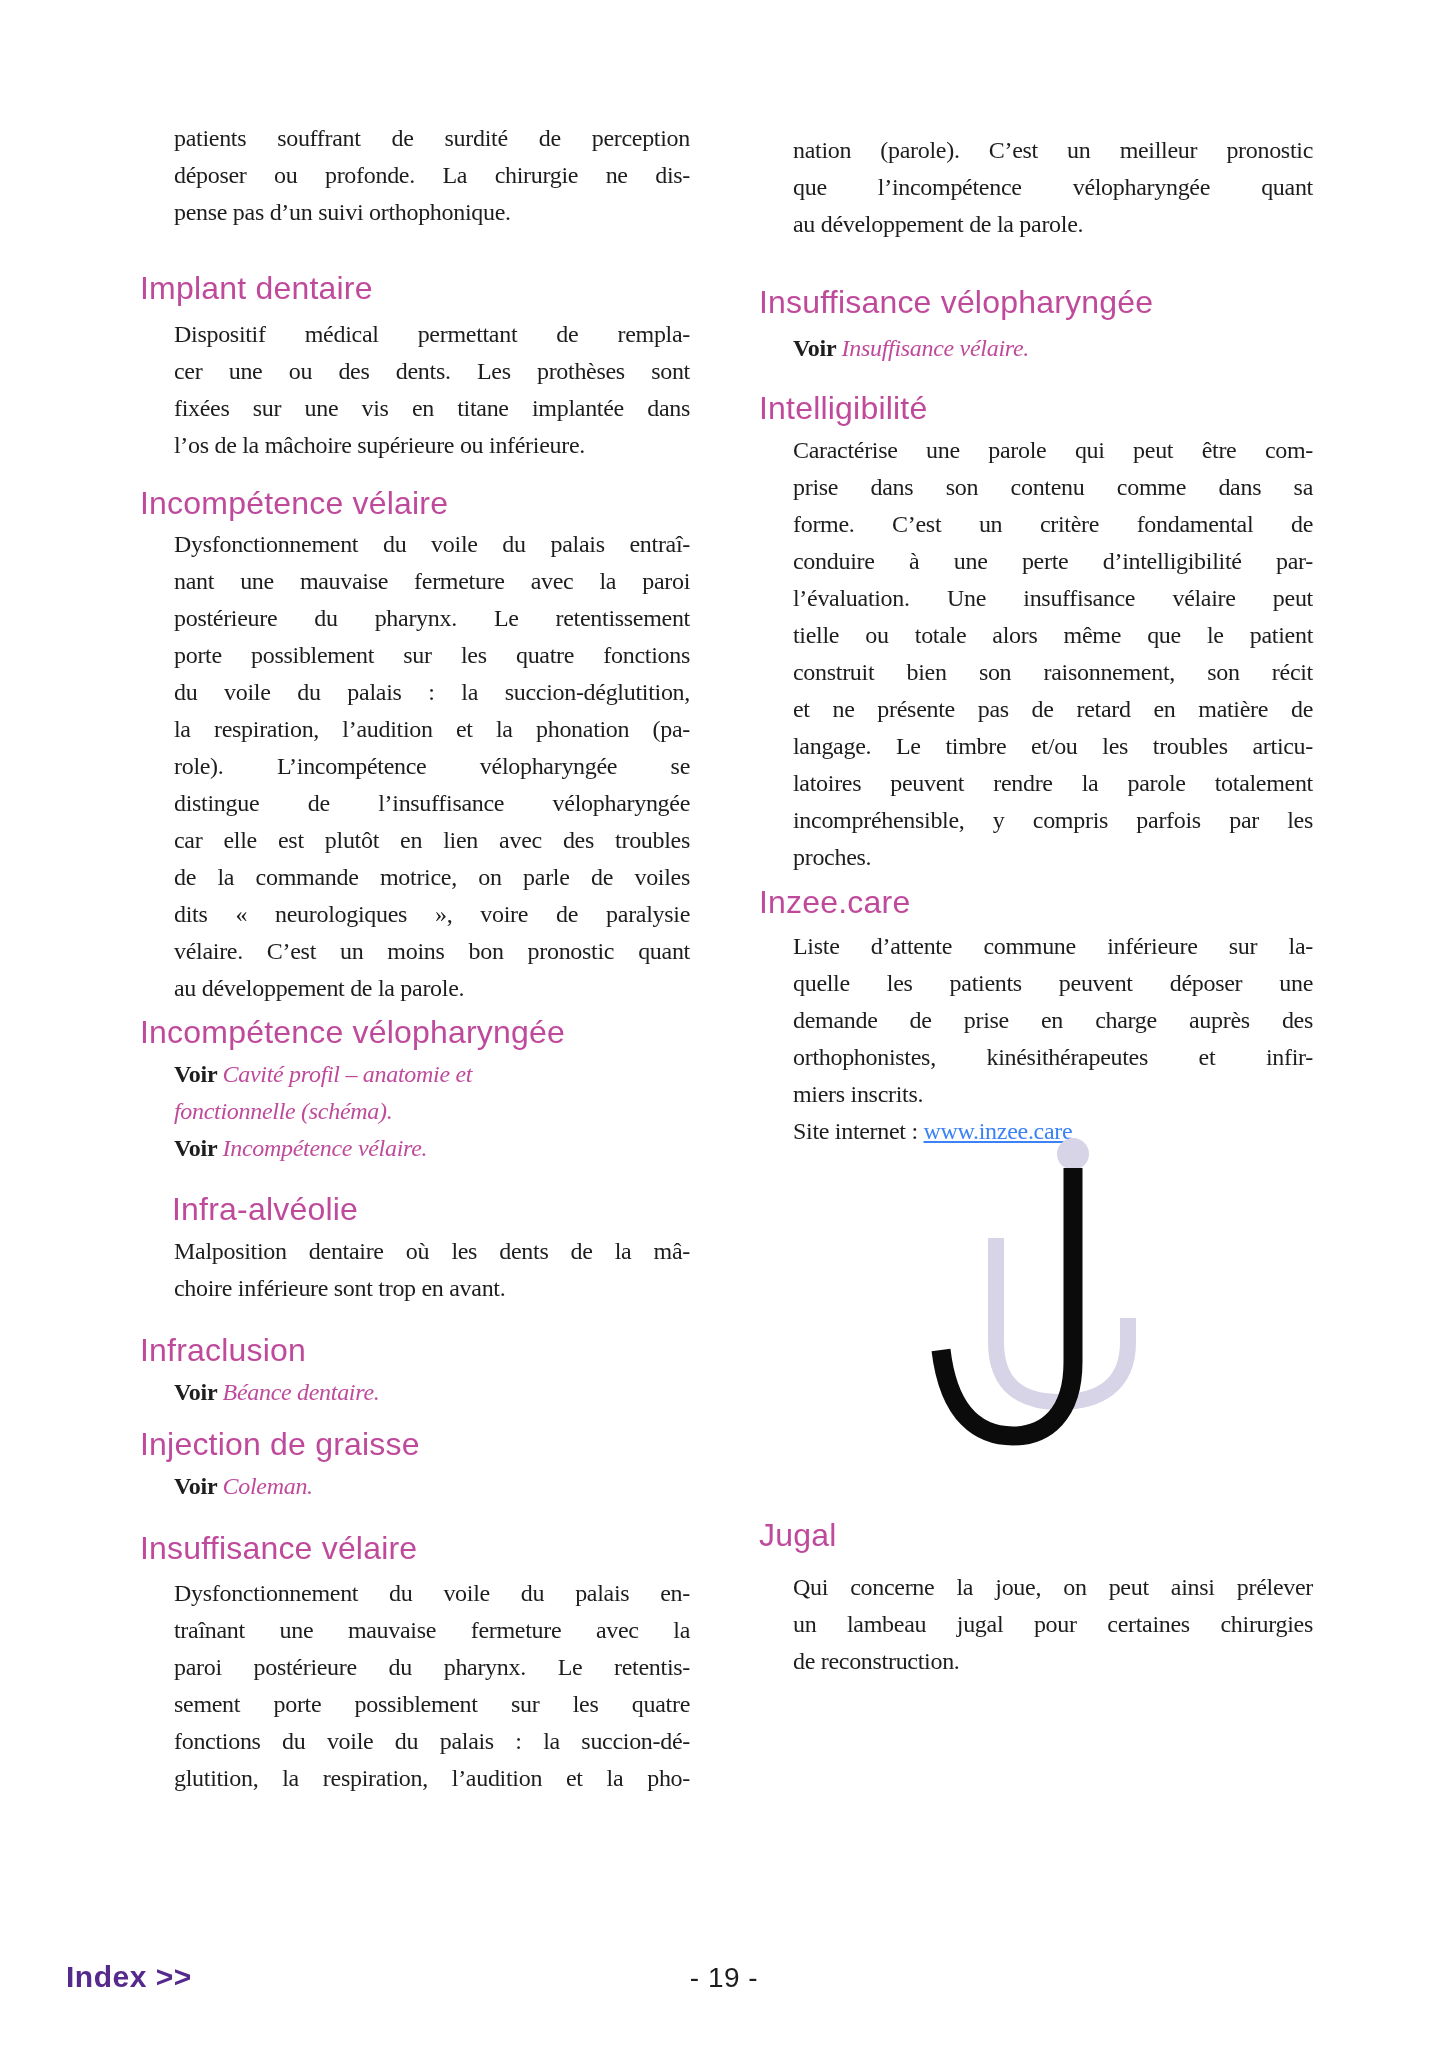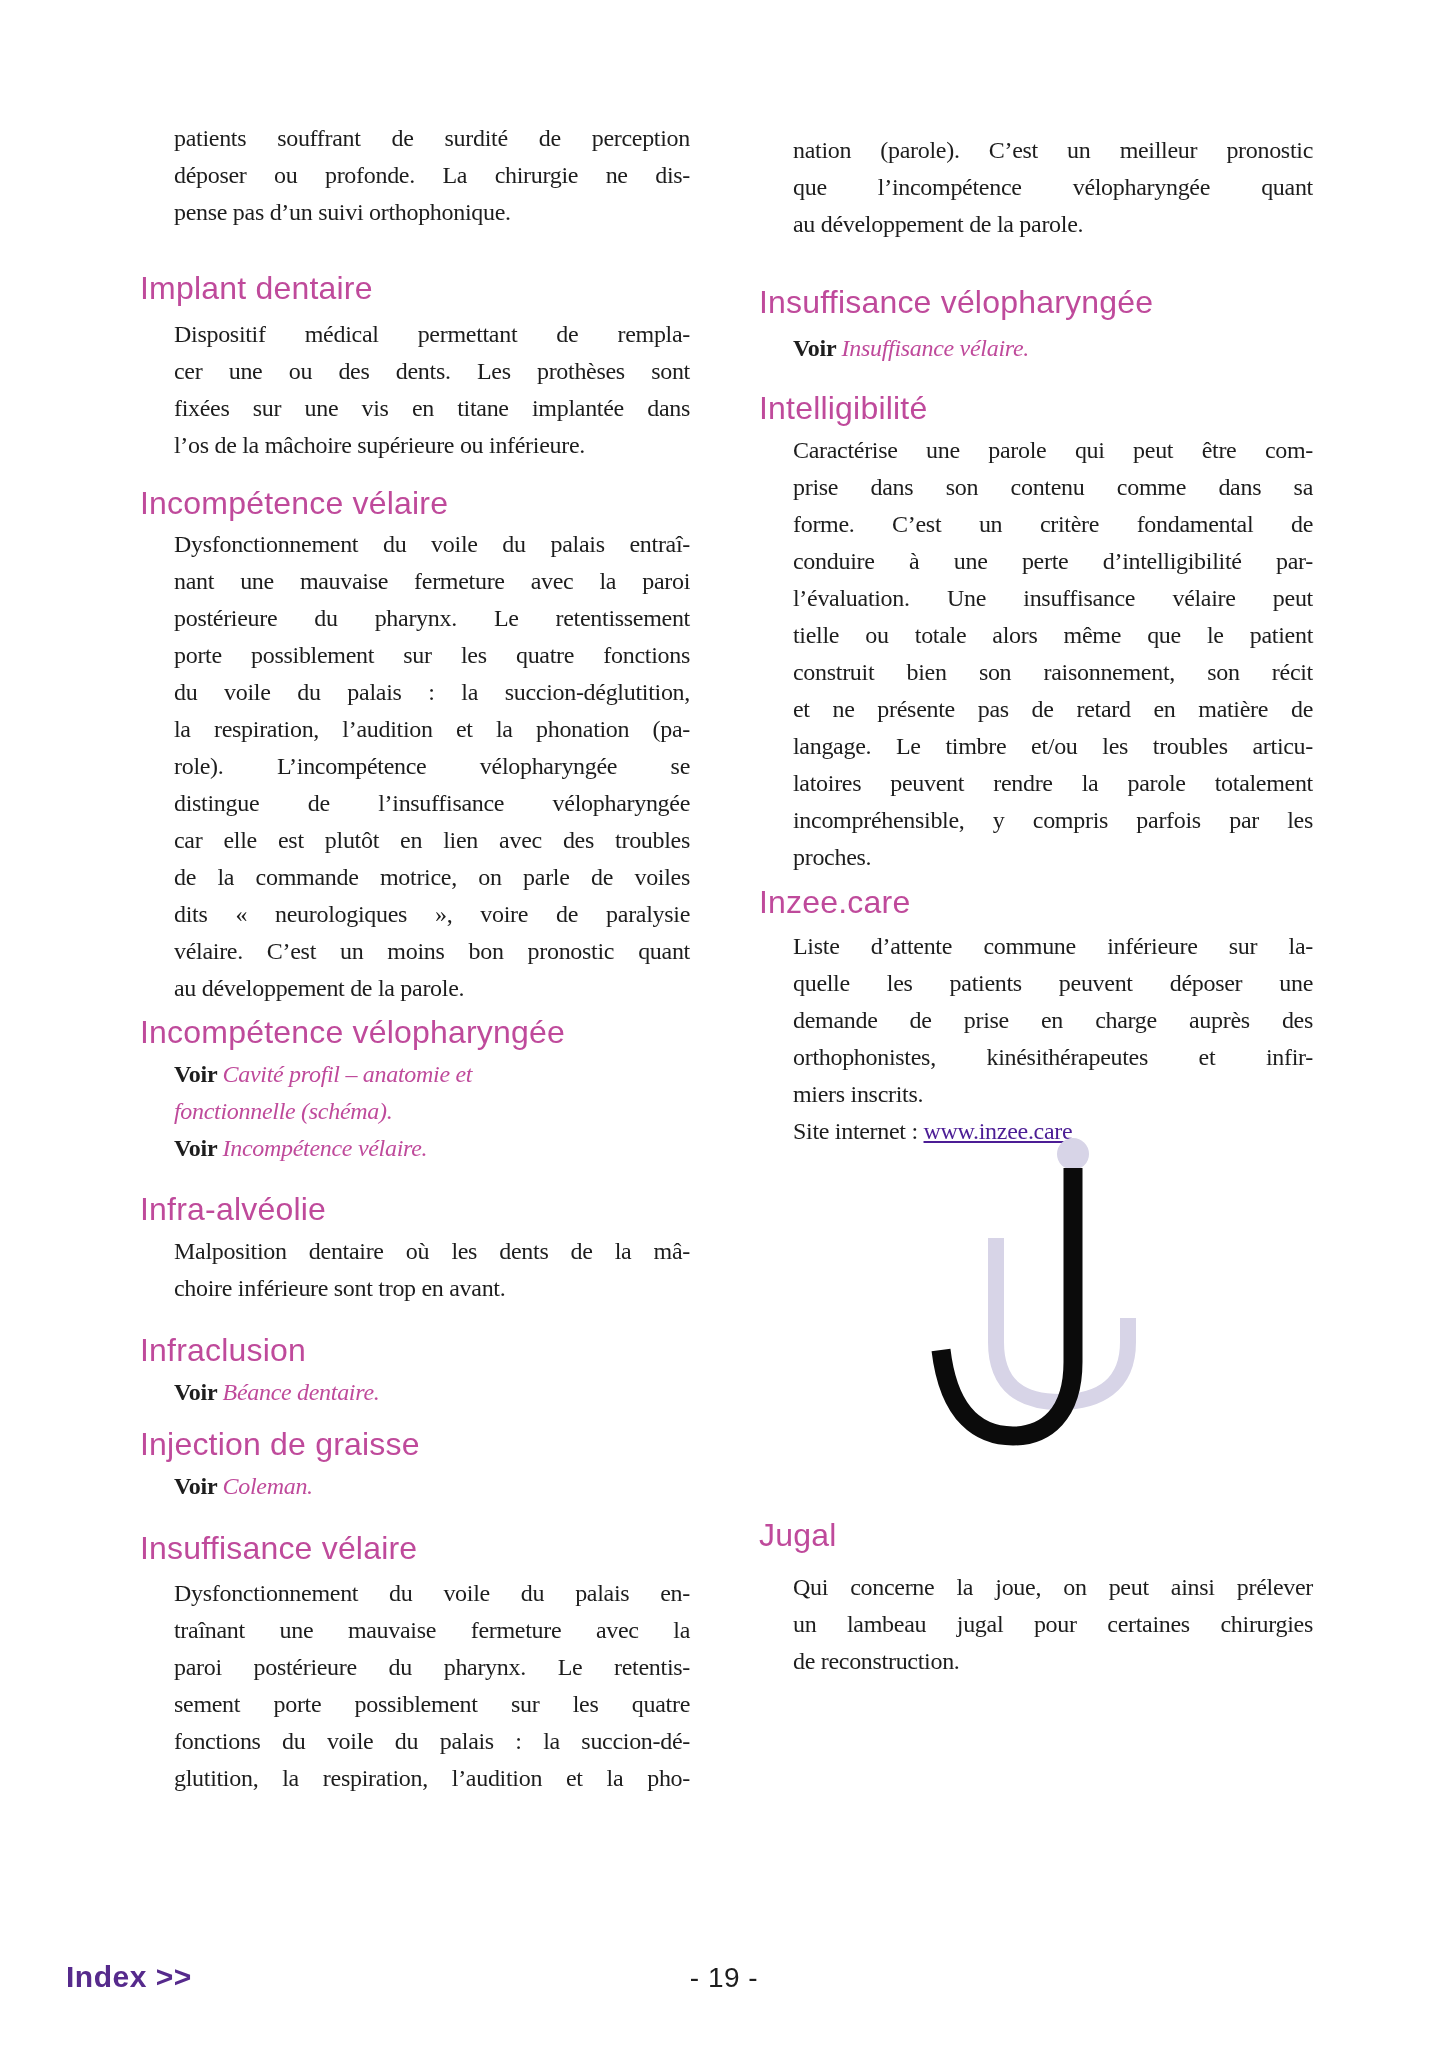--- a/index.html
+++ b/index.html
@@ -6,29 +6,29 @@
   .page{position:relative;width:1448px;height:2048px;background:#ffffff;margin:0 auto;
         font-family:"Liberation Sans","DejaVu Sans",sans-serif;color:#1d1d1d;overflow:hidden;}
   .blk{position:absolute;}
   .hd{margin:0;font-weight:400;font-size:32px;line-height:44px;color:#bf4a9b;letter-spacing:0.2px;white-space:nowrap;}
   .body-blk{font-size:24px;line-height:37px;letter-spacing:-0.3px;}
   .body-blk .line{text-align:justify;text-align-last:justify;font-family:Liberation Serif, serif;}
   .body-blk .line.left{text-align:left;text-align-last:left;}
   .refs-blk .line{text-align:left;text-align-last:left;}
   .voir{font-weight:700;color:#1d1d1d;}
   .ref{font-style:italic;color:#bf4a9b;}
-  .site-link{color:#4c1d95;text-decoration:underline;cursor:pointer;}
+  .site-link{color:#3b82f6;text-decoration:underline;cursor:pointer;}
   
   .l-hd{left:140px;}
   .l-bd{left:174px;width:516px;}
   #l-p0{top:120px;}
   #l-h1{top:266px;}  #l-b1{top:316px;}
   #l-h2{top:481px;}  #l-b2{top:526px;}
   #l-h3{top:1010px;} #l-v3{top:1056px;}
-  #l-h4{top:1187px;} #l-b4{top:1233px;}
+  #l-h4{top:1187px;margin-left:32px;} #l-b4{top:1233px;}
   #l-h5{top:1328px;} #l-v5{top:1374px;}
   #l-h6{top:1422px;} #l-v6{top:1468px;}
   #l-h7{top:1526px;} #l-b7{top:1575px;}
   
   .r-hd{left:759px;}
   .r-bd{left:793px;width:520px;}
   #r-p0{top:132px;}
   #r-h1{top:280px;}  #r-v1{top:330px;}
   #r-h2{top:386px;}  #r-b2{top:432px;}
   #r-h3{top:880px;}  #r-b3{top:928px;}

